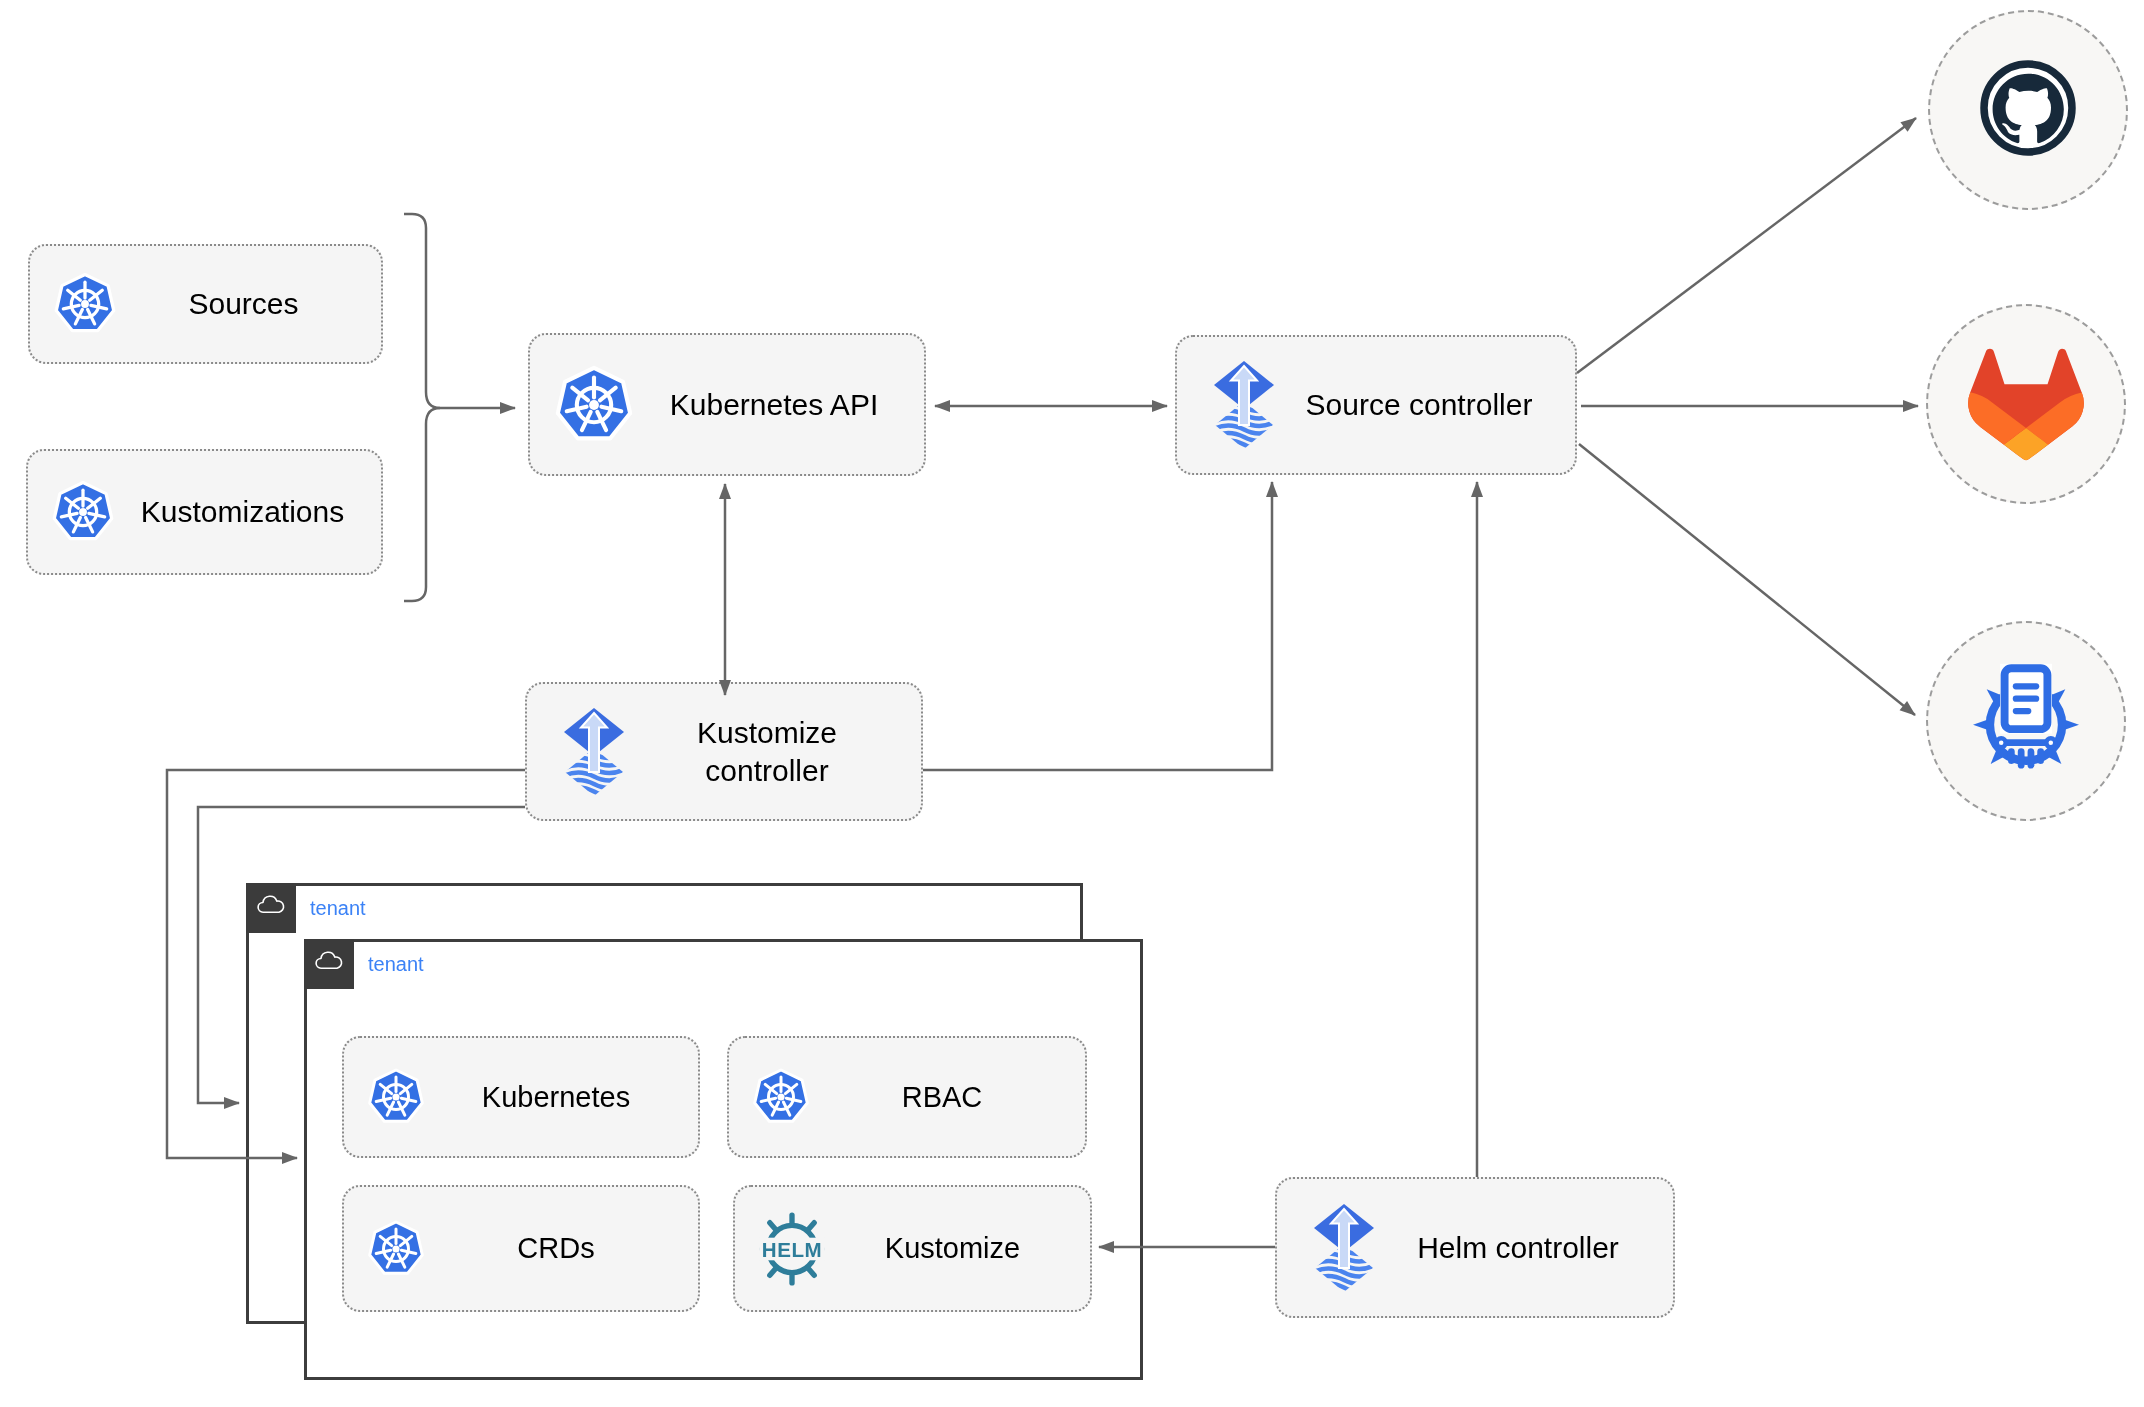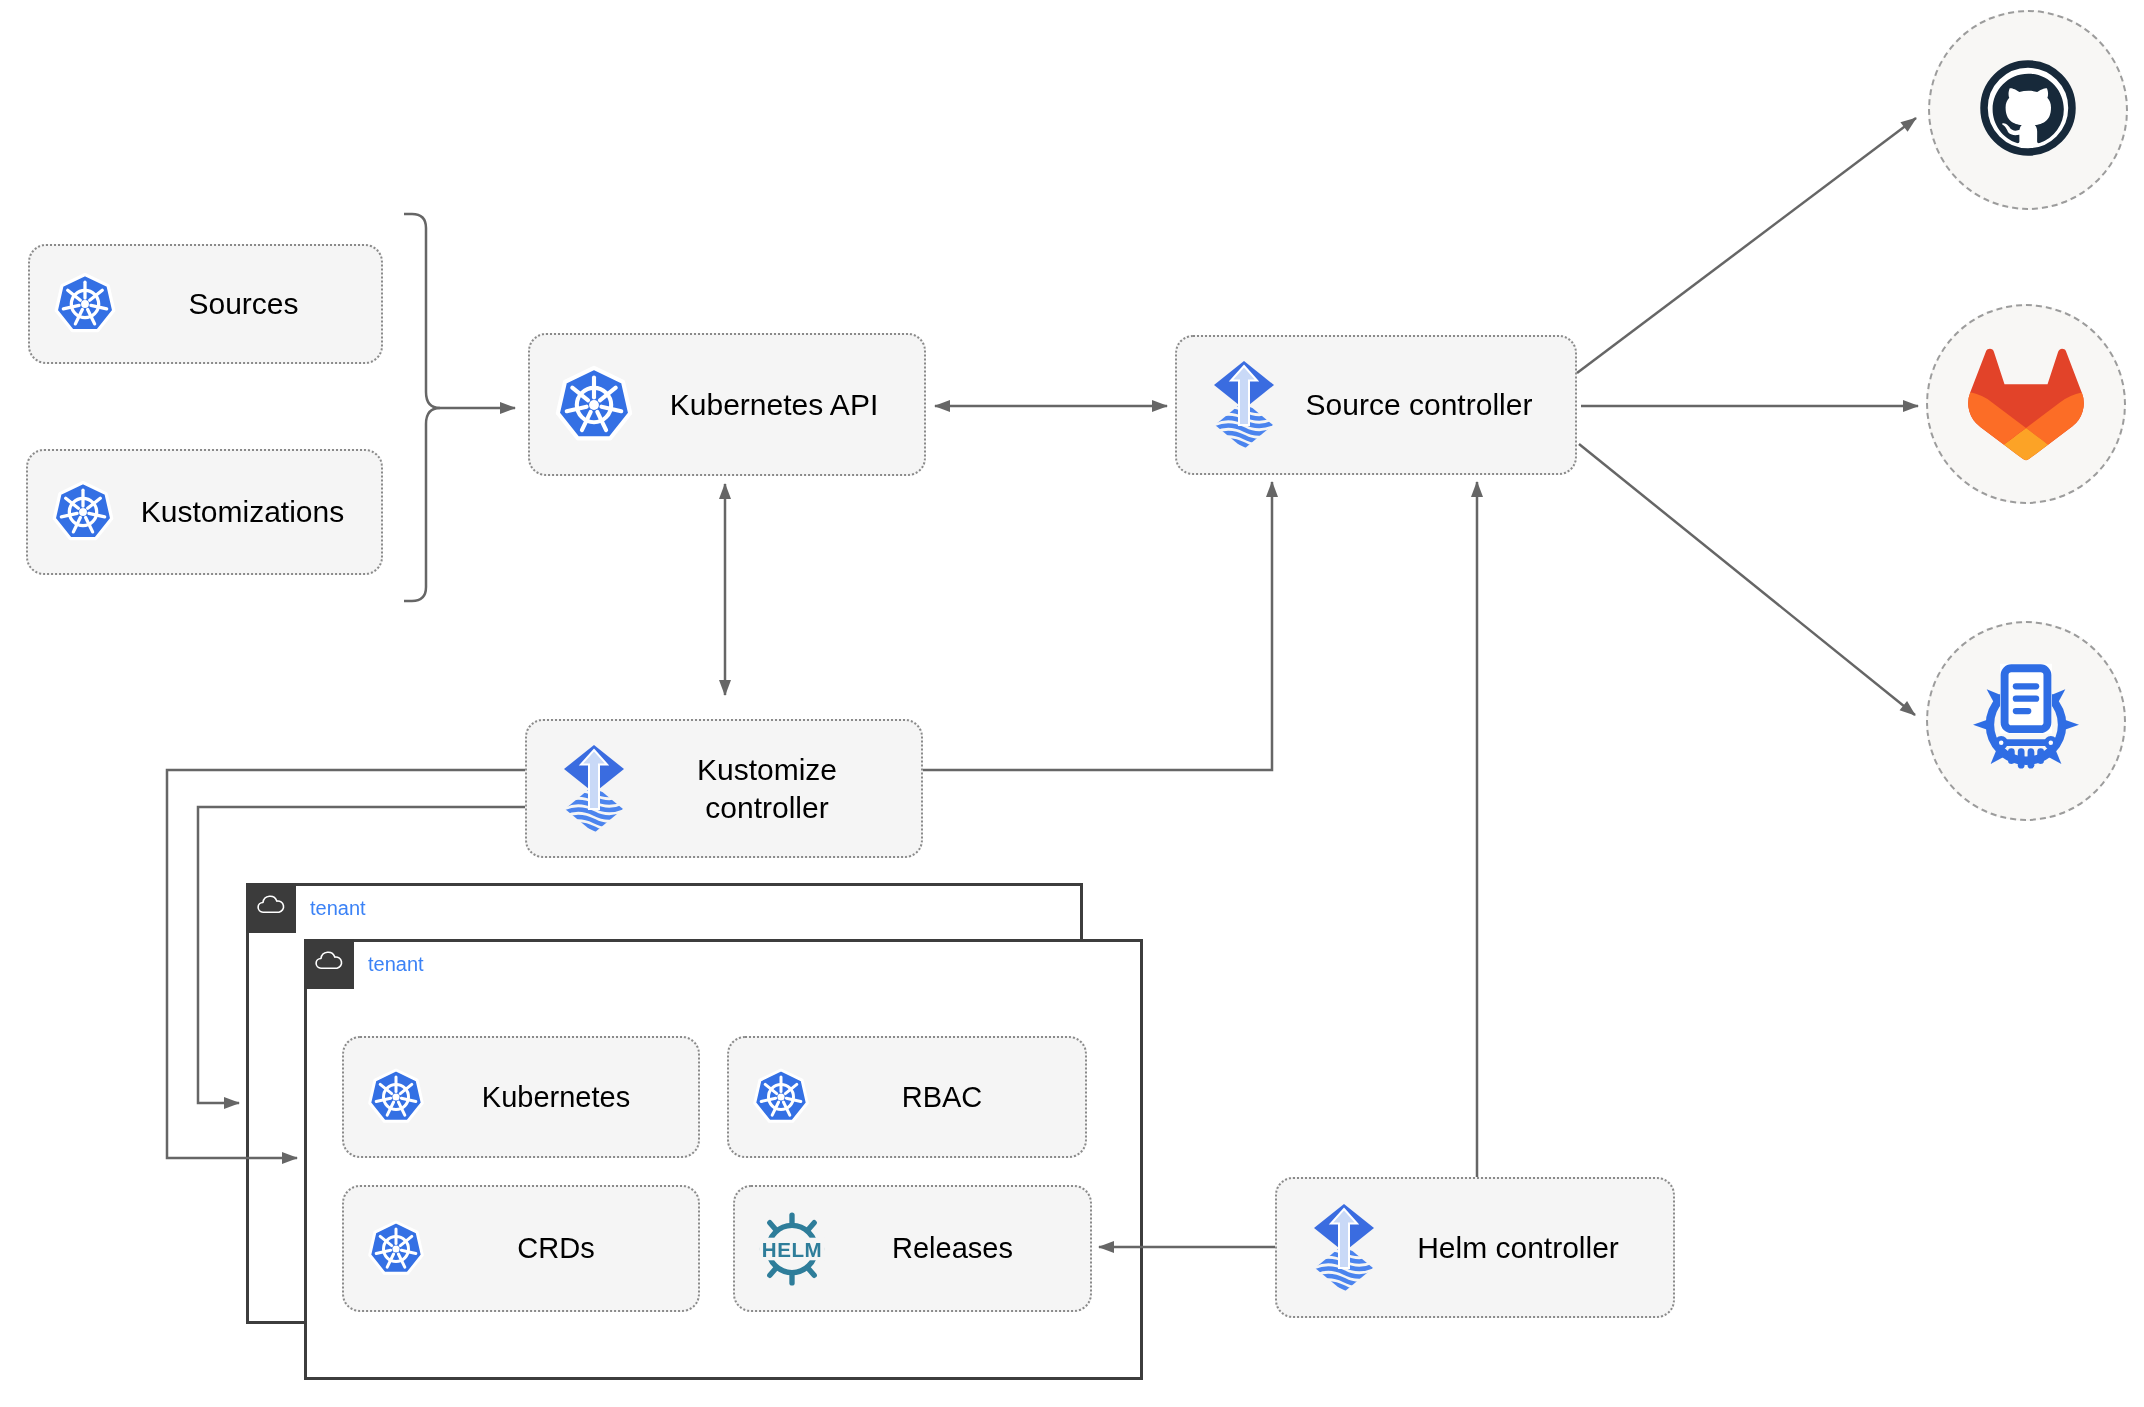--- a/index.html
+++ b/index.html
@@ -128,21 +128,21 @@
 
   <div class="node" style="left:1175px;top:335px;width:402px;height:140px">
     <span class="nicon" style="padding-left:14px">
         <svg width="66" height="92">
           <use href="#sym-flux"></use>
         </svg>
       </span>
     <span class="nlabel" style="max-width:250px;margin:0 auto">Source controller</span>
   </div>
 
-  <div class="node" style="left:525px;top:719px;width:398px;height:139px">
+  <div class="node" style="left:525px;top:682px;width:398px;height:139px">
     <span class="nicon" style="padding-left:14px">
         <svg width="66" height="92">
           <use href="#sym-flux"></use>
         </svg>
       </span>
     <span class="nlabel" style="max-width:240px;margin:0 auto">Kustomize controller</span>
   </div>
 
   <div class="node" style="left:1275px;top:1177px;width:400px;height:141px">
     <span class="nicon" style="padding-left:14px">
@@ -188,21 +188,21 @@
           <line x1="36" y1="61" x2="36" y2="69"></line>
           <line x1="52.1" y1="55.2" x2="57.6" y2="61.6"></line>
           <line x1="19.9" y1="55.2" x2="14.4" y2="61.6"></line>
           <line x1="60" y1="36" x2="66" y2="36" stroke-width="4"></line>
           <line x1="12" y1="36" x2="6" y2="36" stroke-width="4"></line>
         </g>
         <rect x="4" y="25" width="64" height="22" fill="#f5f5f5"></rect>
         <text class="helm-t" x="36" y="43.5" text-anchor="middle" font-size="20" letter-spacing="0.5">HELM</text>
       </svg>
     </span>
-    <span class="nlabel" style="font-size:29px">Releases</span>
+    <span class="nlabel" style="font-size:29px">Kustomize</span>
   </div>
 
   <div class="ext-circle" style="left:1928px;top:10px">
     <span>
       <svg width="118" height="118" viewBox="0 0 110 110">
         <circle class="gh-ring" cx="55" cy="55" r="41" stroke-width="7"></circle>
         <g transform="translate(22,23) scale(4.15)">
           <path class="gh-f" fill-rule="evenodd" clip-rule="evenodd" d="M8 0C3.58 0 0 3.58 0 8c0 3.54 2.29 6.53 5.47 7.59.4.07.55-.17.55-.38 0-.19-.01-.82-.01-1.49-2.01.37-2.53-.49-2.69-.94-.09-.23-.48-.94-.82-1.13-.28-.15-.68-.52-.01-.53.63-.01 1.08.58 1.23.82.72 1.21 1.87.87 2.33.66.07-.52.28-.87.51-1.07-1.78-.2-3.64-.89-3.64-3.95 0-.87.31-1.59.82-2.15-.08-.2-.36-1.02.08-2.12 0 0 .67-.21 2.2.82.64-.18 1.32-.27 2-.27s1.36.09 2 .27c1.53-1.04 2.2-.82 2.2-.82.44 1.1.16 1.92.08 2.12.51.56.82 1.27.82 2.15 0 3.07-1.87 3.75-3.65 3.95.29.25.54.73.54 1.48 0 1.07-.01 1.93-.01 2.2 0 .21.15.46.55.38A8.01 8.01 0 0 0 16 8c0-4.42-3.58-8-8-8z"></path>
         </g>
       </svg>

